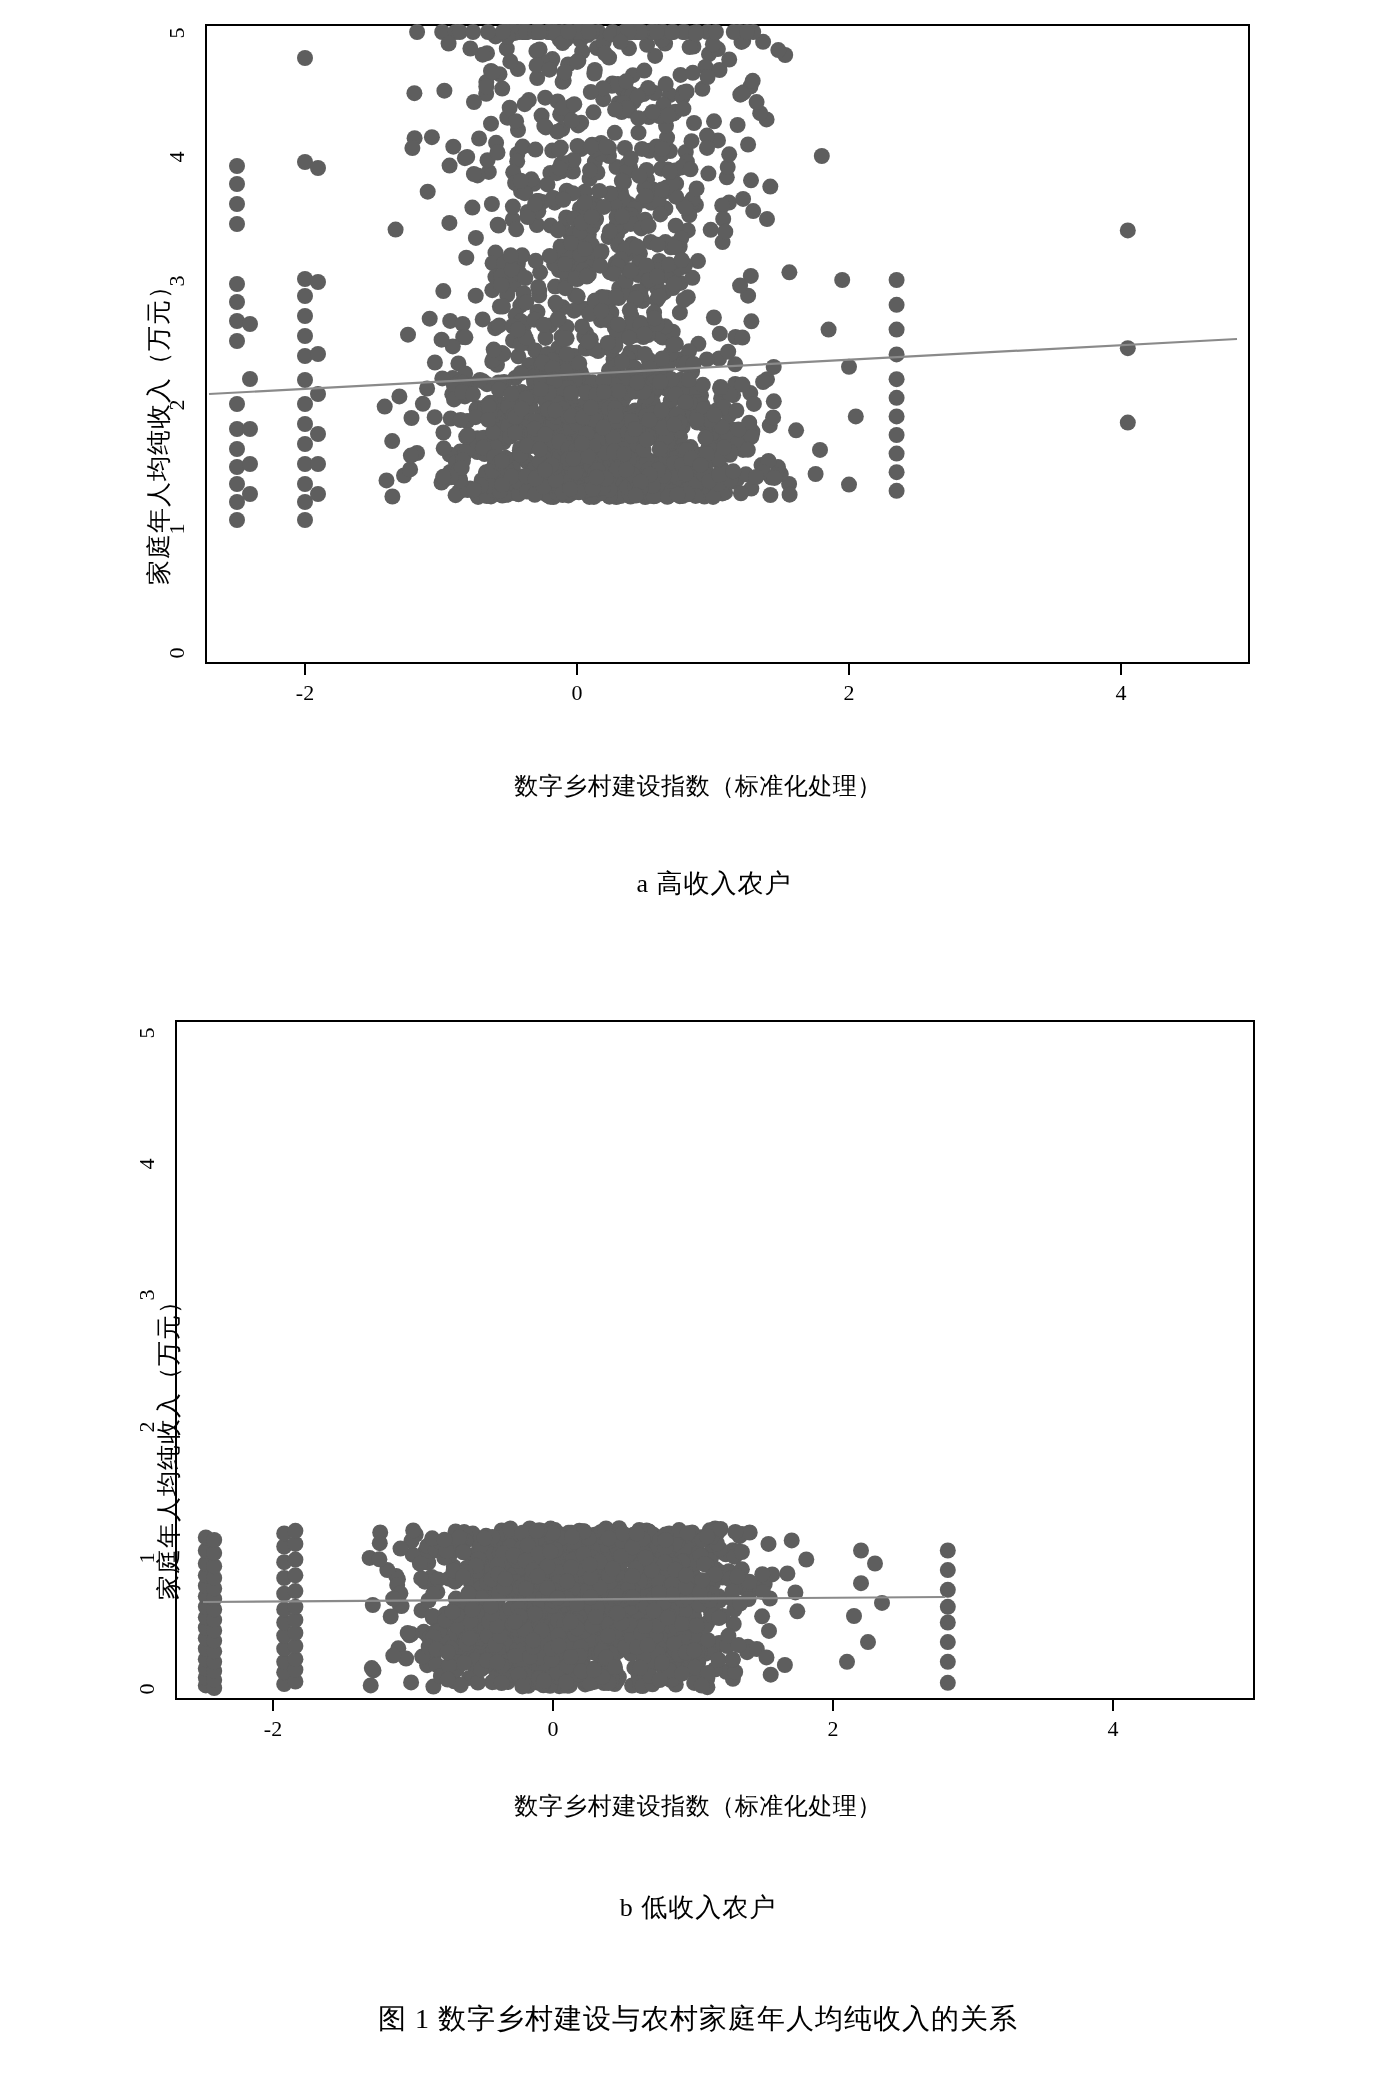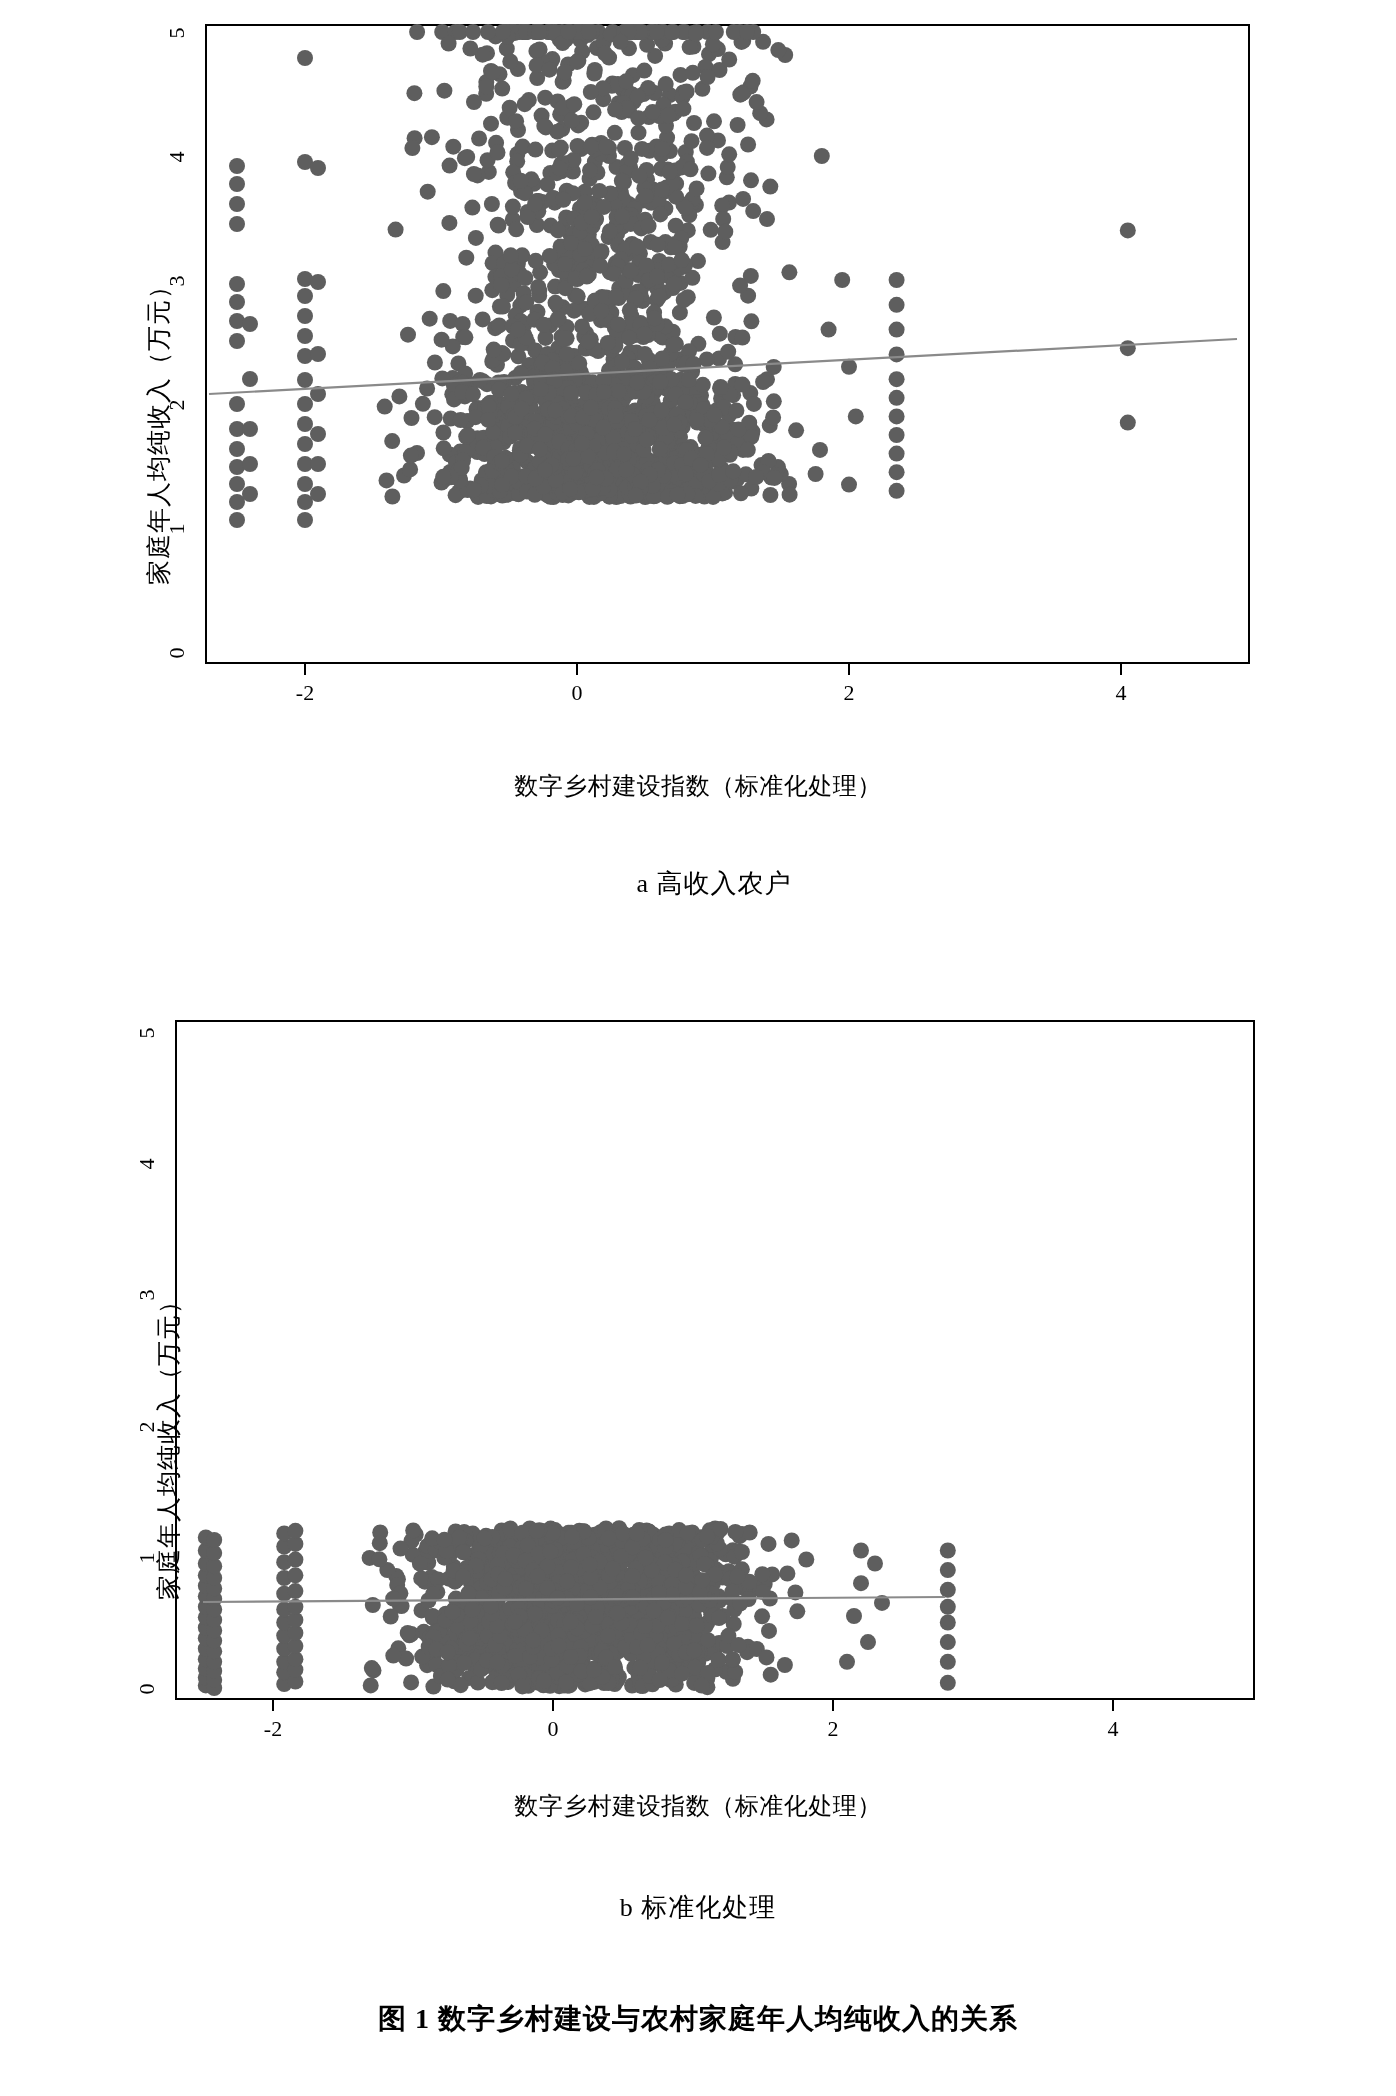--- a/index.html
+++ b/index.html
@@ -58,21 +58,21 @@
     text-align: center;
     font-size: 26px;
     letter-spacing: 1px;
   }
   .fig-caption {
     position: absolute;
     left: 0;
     width: 1396px;
     text-align: center;
     font-size: 28px;
-    font-weight: bold;
+    font-weight: normal;
     letter-spacing: 1px;
   }
   .tick-label-y {
     position: absolute;
     font-size: 22px;
     transform: rotate(-90deg);
     transform-origin: 50% 50%;
     text-align: center;
   }
   .tick-label-x {
@@ -3482,18 +3482,18 @@
       <div class="tick-label-y" style="left:-48px; top:656px; width:40px;">0</div>
 
       <div class="tick-label-x" style="left:68px; top:696px; width:60px;">-2</div>
       <div class="tick-label-x" style="left:348px; top:696px; width:60px;">0</div>
       <div class="tick-label-x" style="left:628px; top:696px; width:60px;">2</div>
       <div class="tick-label-x" style="left:908px; top:696px; width:60px;">4</div>
     </div>
 
     <div class="xtitle" style="left:0; top:790px; width:1396px;">数字乡村建设指数（标准化处理）</div>
 
-    <div class="panel-caption" style="top:890px;">b 标准化处理</div>
+    <div class="panel-caption" style="top:890px;">b 低收入农户</div>
   </div>
 
   <div class="fig-caption" style="top:2000px;">图 1 数字乡村建设与农村家庭年人均纯收入的关系</div>
 
 </div>
 
 </body></html>

